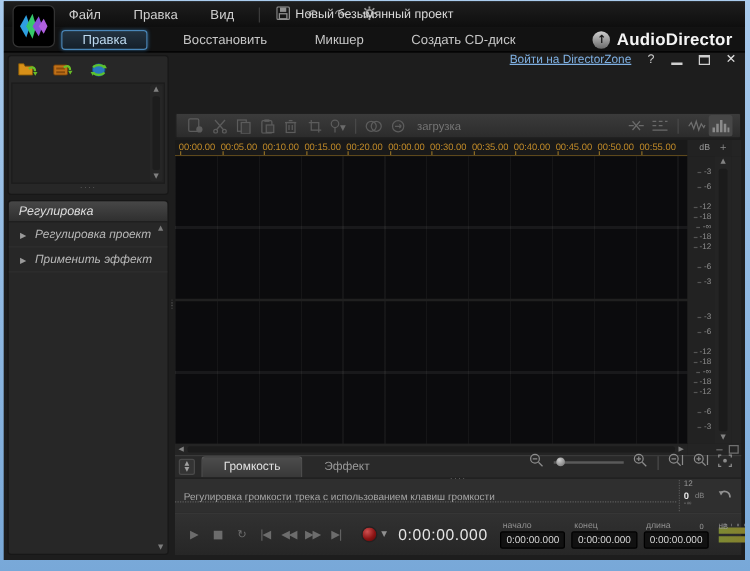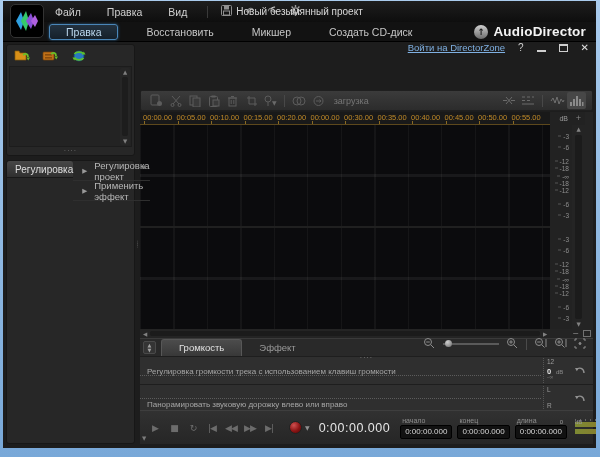--- a/index.html
+++ b/index.html
@@ -50,21 +50,21 @@
   .lib-panel{height:112px;flex:none;display:flex;flex-direction:column;}
   .lib-toolbar{height:20px;display:flex;align-items:center;gap:11px;padding:1px 7px 0 7px;flex:none;}
   .lib-btn{width:17px;height:14px;display:flex;align-items:center;justify-content:center;cursor:pointer;}
   .lib-list{flex:1;margin:1px 2px 2px 2px;background:#232323;border:1px solid #1c1c1c;position:relative;}
   .vscroll{position:absolute;right:1px;top:1px;bottom:1px;width:10px;background:#262626;border-radius:2px;
            display:flex;flex-direction:column;align-items:center;}
   .vscroll .arr{font-size:5.5px;color:#808080;line-height:8px;height:8px;flex:none;}
   .vscroll .track{flex:1;width:6px;background:#1d1d1d;border-radius:2px;margin:1px 0;}
   .h-handle{height:6px;flex:none;text-align:center;color:#6a6a6a;font-size:7px;line-height:4px;letter-spacing:1px;}
 
-  .adjust-panel{flex:1;display:flex;flex-direction:row;min-height:0;}
+  .adjust-panel{flex:1;display:flex;flex-direction:column;min-height:0;font-style:italic;}
   .adjust-header{height:17px;flex:none;background:linear-gradient(#474747,#2f2f2f);border-bottom:1px solid #191919;
            border-radius:3px 3px 0 0;font-size:10px;color:#dedede;display:flex;align-items:center;padding-left:8px;}
   .adjust-body{flex:1;position:relative;min-height:0;}
   .adjust-item{height:20px;display:flex;align-items:center;gap:7px;padding-left:9px;border-bottom:1px solid #2f2f2f;
            font-size:9.5px;color:#b8b8b8;cursor:pointer;}
   .adjust-item .tri{color:#9a9a9a;font-size:6.5px;}
   .adjust-scroll{position:absolute;right:1px;top:1px;bottom:1px;width:9px;display:flex;flex-direction:column;align-items:center;}
   .adjust-scroll .arr{font-size:5.5px;color:#7c7c7c;height:8px;line-height:8px;flex:none;}
   .adjust-scroll .track{flex:1;}
 
@@ -539,32 +539,20 @@
             <span class="mid">0</span>
             <span class="unit">dB</span>
             <span class="inf glyph">-∞</span>
           </span>
           <span class="kf-undo"><svg width="12" height="10" viewBox="0 0 12 10">
                 <path d="M10 8 C10 3, 5 2, 2.5 4.5" fill="none" stroke="#909090" stroke-width="1.4"></path>
                 <polygon points="1,3 5,3 2.8,6.3" fill="#909090"></polygon>
               </svg></span>
         </div>
 
-        <div class="kf-row kf-pan">
-          <span class="kf-line" style="top:13px;"></span>
-          <span class="kf-text" style="top:15px;">Панорамировать звуковую дорожку влево или вправо</span>
-          <span class="kf-scale">
-            <span class="top">L</span>
-            <span class="bot">R</span>
-          </span>
-          <span class="kf-undo"><svg width="12" height="10" viewBox="0 0 12 10">
-                <path d="M10 8 C10 3, 5 2, 2.5 4.5" fill="none" stroke="#909090" stroke-width="1.4"></path>
-                <polygon points="1,3 5,3 2.8,6.3" fill="#909090"></polygon>
-              </svg></span>
-        </div>
 
         <div class="transport">
           <span style="display:flex;align-items:center;gap:3px;margin-left:4px;">
 
           <span class="t-btn glyph">▶</span>
               <span class="t-btn glyph">■</span>
               <span class="t-btn glyph">↻</span>
               <span class="t-btn glyph">|◀</span>
               <span class="t-btn glyph">◀◀</span>
               <span class="t-btn glyph">▶▶</span>

